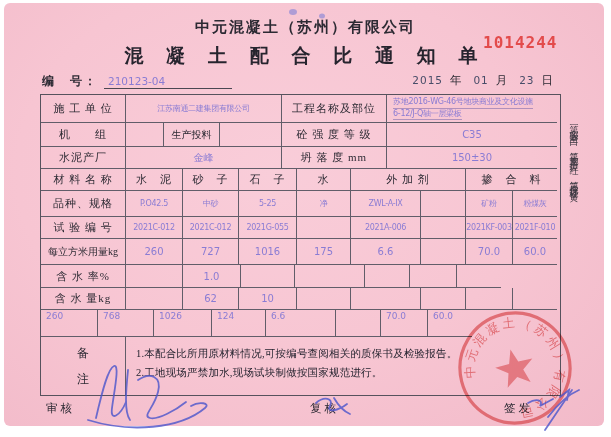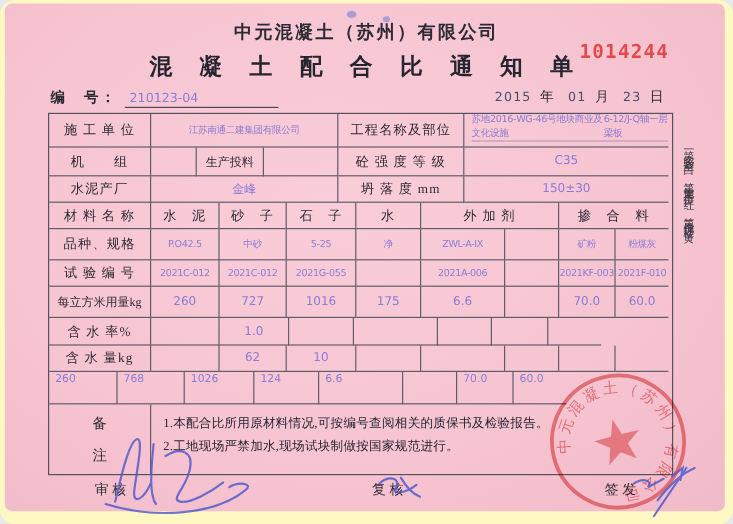--- a/index.html
+++ b/index.html
@@ -1,16 +1,16 @@
 <!DOCTYPE html>
 <html><head>
 <meta charset="utf-8">
 <style>
   html,body{margin:0;padding:0;background:#e8e8e8;}
-  .screen{position:relative;width:611px;height:437px;background:#fef9c3;border-radius:13px;overflow:hidden;
+  .screen{position:relative;width:611px;height:437px;background:#ffffff;border-radius:0;overflow:hidden;
           font-family:"Liberation Serif",serif;}
   .paper{position:absolute;left:4px;top:3px;right:7px;bottom:11px;border-radius:6px;
          background:radial-gradient(ellipse at 45% 40%, #f9cdd9 0%, #f7c5d2 55%, #f2bac9 100%);}
   
   .company{position:absolute;left:0;top:18px;width:100%;text-align:center;font-size:15px;font-weight:bold;
            letter-spacing:2px;color:#2c2a33;}
   .doc-title{position:absolute;left:0;top:43px;width:100%;text-align:center;font-size:19px;font-weight:bold;
            letter-spacing:9px;color:#26242e;font-family:Liberation Serif, serif;}
   .serial{position:absolute;left:483px;top:33px;font-family:"DejaVu Sans Mono",monospace;
           font-size:16px;letter-spacing:1px;color:#e34b4b;font-weight:bold;}
@@ -30,33 +30,33 @@
   .lbl{font-size:11px;color:#2c2a33;letter-spacing:1px;}
   .lbl.sm{font-size:10px;letter-spacing:0;}
   .pv{font-family:"DejaVu Sans",sans-serif;color:#8a7cd4;font-size:10px;}
   .pv.sm{font-size:8px;letter-spacing:-0.3px;}
   .h28{height:28px}.h24{height:24px}.h22{height:22px}.h26{height:26px}.h23{height:23px}.h27{height:27px}.h58{height:58px}
   .wL{width:85px}.w1{width:57px}.w2{width:56px}.w3{width:58px}.w4{width:54px}
   .w5{width:70px}.w6{width:45px}.w7{width:47px}.w8{width:44px}
   .wV1{width:156px}.wH{width:105px}.wV2{width:170px}
   .wB1{width:38px}.wB2{width:56px}.wB3{width:62px}
   .w56{width:115px}.w78{width:91px}.wN{width:431px}
-  .proj{flex-direction:row;align-items:flex-start;padding-left:6px;line-height:1.35;}
+  .proj{flex-direction:column;align-items:flex-start;padding-left:6px;line-height:1.35;}
   .proj div{border-bottom:1px solid rgba(90,80,160,.45);}
   
   .prod{justify-content:space-between;align-items:flex-end;padding:1px 4px 2px 5px;}
   .prod .pv{align-self:flex-start;font-size:9px;}
   .prod .unit{font-size:11px;color:#2c2a33;letter-spacing:.5px;padding-left:40px;}
   
   .notes-lbl{flex-direction:column;gap:9px;font-size:12px;color:#2c2a33;}
   .notes-body{flex-direction:column;align-items:flex-start;justify-content:flex-start;
               padding:7px 6px 0 10px;font-size:10.5px;color:#262430;line-height:1.85;letter-spacing:.2px;}
   
   .footer{position:absolute;left:0;top:401px;width:100%;font-size:11.5px;color:#2c2a33;letter-spacing:3px;}
-  .f-review{position:absolute;left:46px;margin-left:33px;}
+  .f-review{position:absolute;left:46px;}
   .f-recheck{position:absolute;left:310px;}
   .f-issue{position:absolute;left:504px;}
   
   .side{position:absolute;left:567px;top:118px;height:278px;writing-mode:vertical-rl;
         font-size:9px;letter-spacing:2px;color:#3a3740;}
   
   .overlay{position:absolute;left:0;top:0;pointer-events:none;}
   .stamp-wrap{position:absolute;left:450px;top:303px;width:130px;height:130px;opacity:.62;
               transform:rotate(-14deg);mix-blend-mode:multiply;}
 </style>

